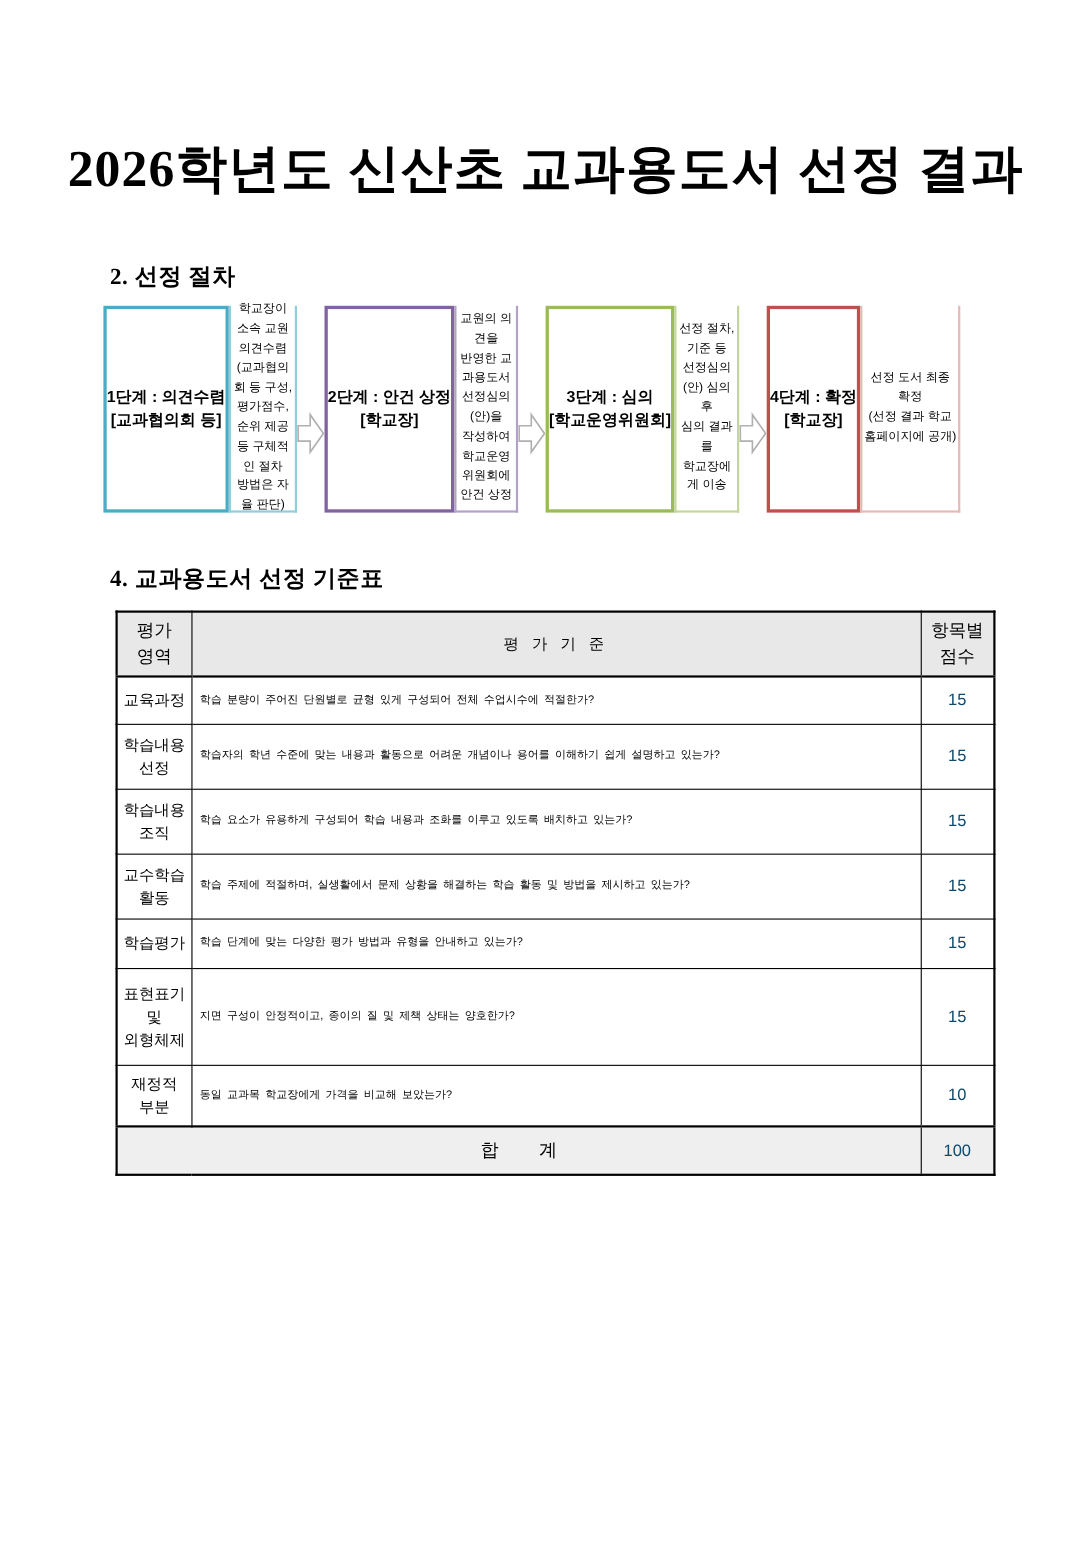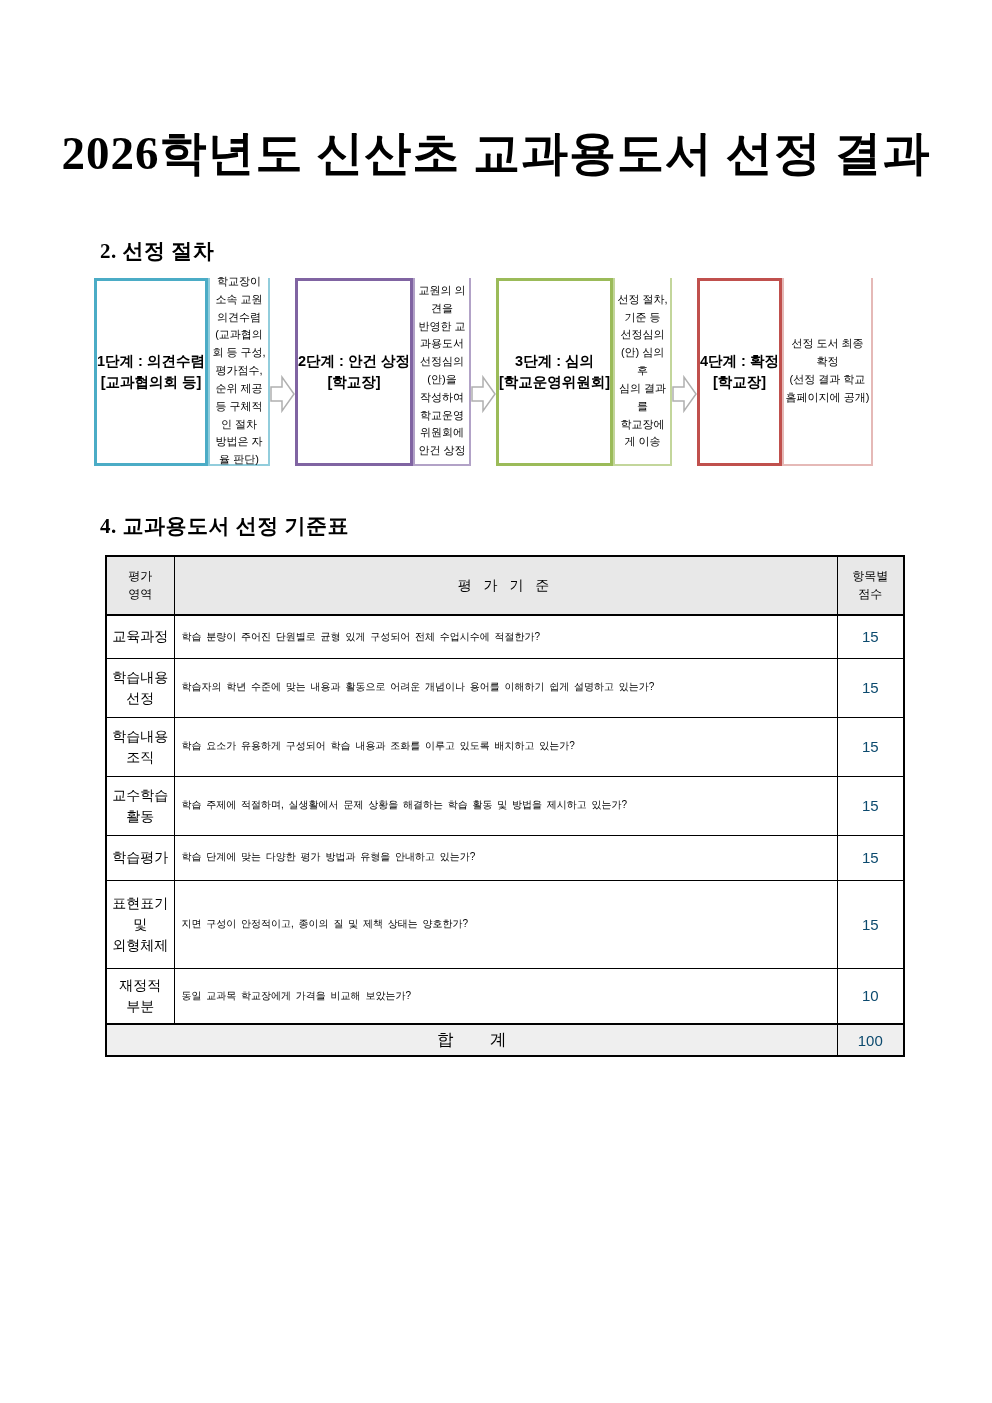--- a/index.html
+++ b/index.html
@@ -63,40 +63,40 @@
   }
   .t2 th, .t2 td { border:1.5px solid #000; box-sizing:border-box; vertical-align:middle; }
   .t2 thead th {
     background:#E8E8E8; font-weight:400; height:59px;
     border-bottom:2.5px solid #000;
   }
   .t2 .col-a { width:68px; }
   .t2 .col-c { width:663px; }
   .t2 .col-s { width:67px; }
   .t2 .hdr-area, .t2 .hdr-score {
-    font-size:12px; line-height:1.45; text-align:center; white-space:pre-line;
+    font-size:16px; line-height:1.45; text-align:center; white-space:pre-line;
   }
   .t2 .hdr-crit { font-size:14px; text-align:center; letter-spacing:4px; }
   .t2 .area {
     text-align:center; font-size:14px; line-height:1.5; white-space:pre-line;
   }
   .t2 .crit {
     padding:3px 8px 3px 7px; font-size:10px; line-height:1.85;
     text-align:justify; text-align-last:left; word-break:keep-all; word-spacing:2px;
   }
   .t2 .score { text-align:center; font-size:15px; color:#0c4a6e; }
   .t2 .r1 td { height:43px; }
   .t2 .r2 td { height:59px; }
   .t2 .r3 td { height:59px; }
   .t2 .r4 td { height:59px; }
   .t2 .r5 td { height:45px; }
   .t2 .r6 td { height:88px; }
   .t2 .r7 td { height:56px; }
   .t2 .foot td {
-    background:#EFEFEF; height:32px; border-top:2.5px solid #000;
+    background:#EFEFEF; height:44px; border-top:2.5px solid #000;
   }
   .t2 .foot .sum-label { text-align:center; font-size:16.5px; white-space:pre; }
 </style>
 </head>
 <body>
 
 <div class="page">
 
   <h1 class="doc-title">2026학년도 신산초 교과용도서 선정 결과</h1>
 

